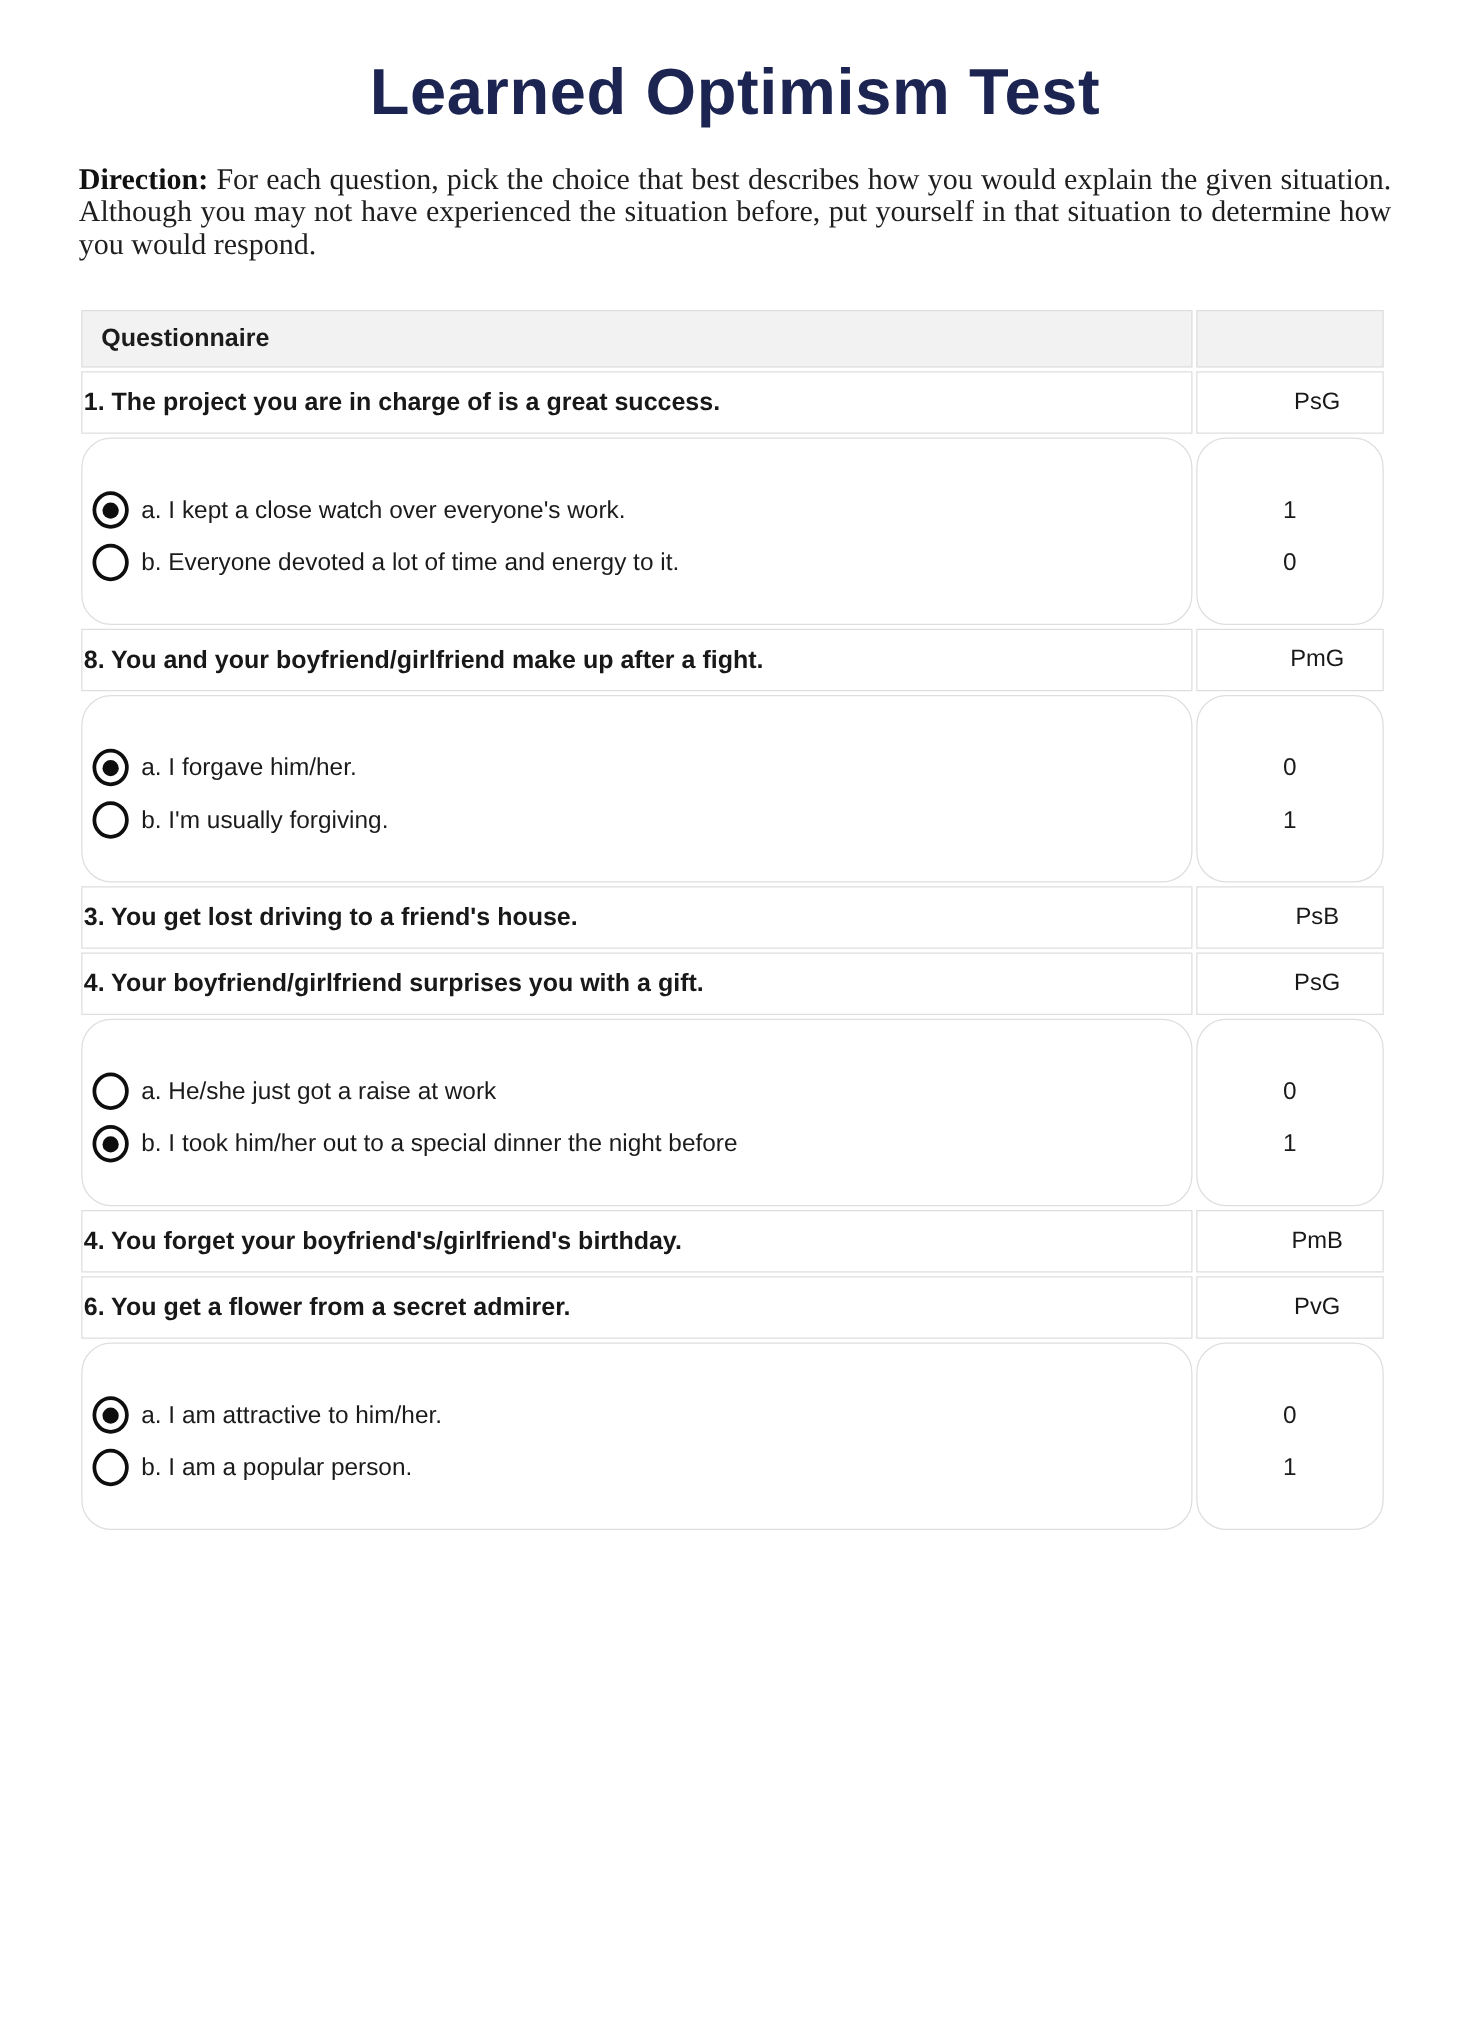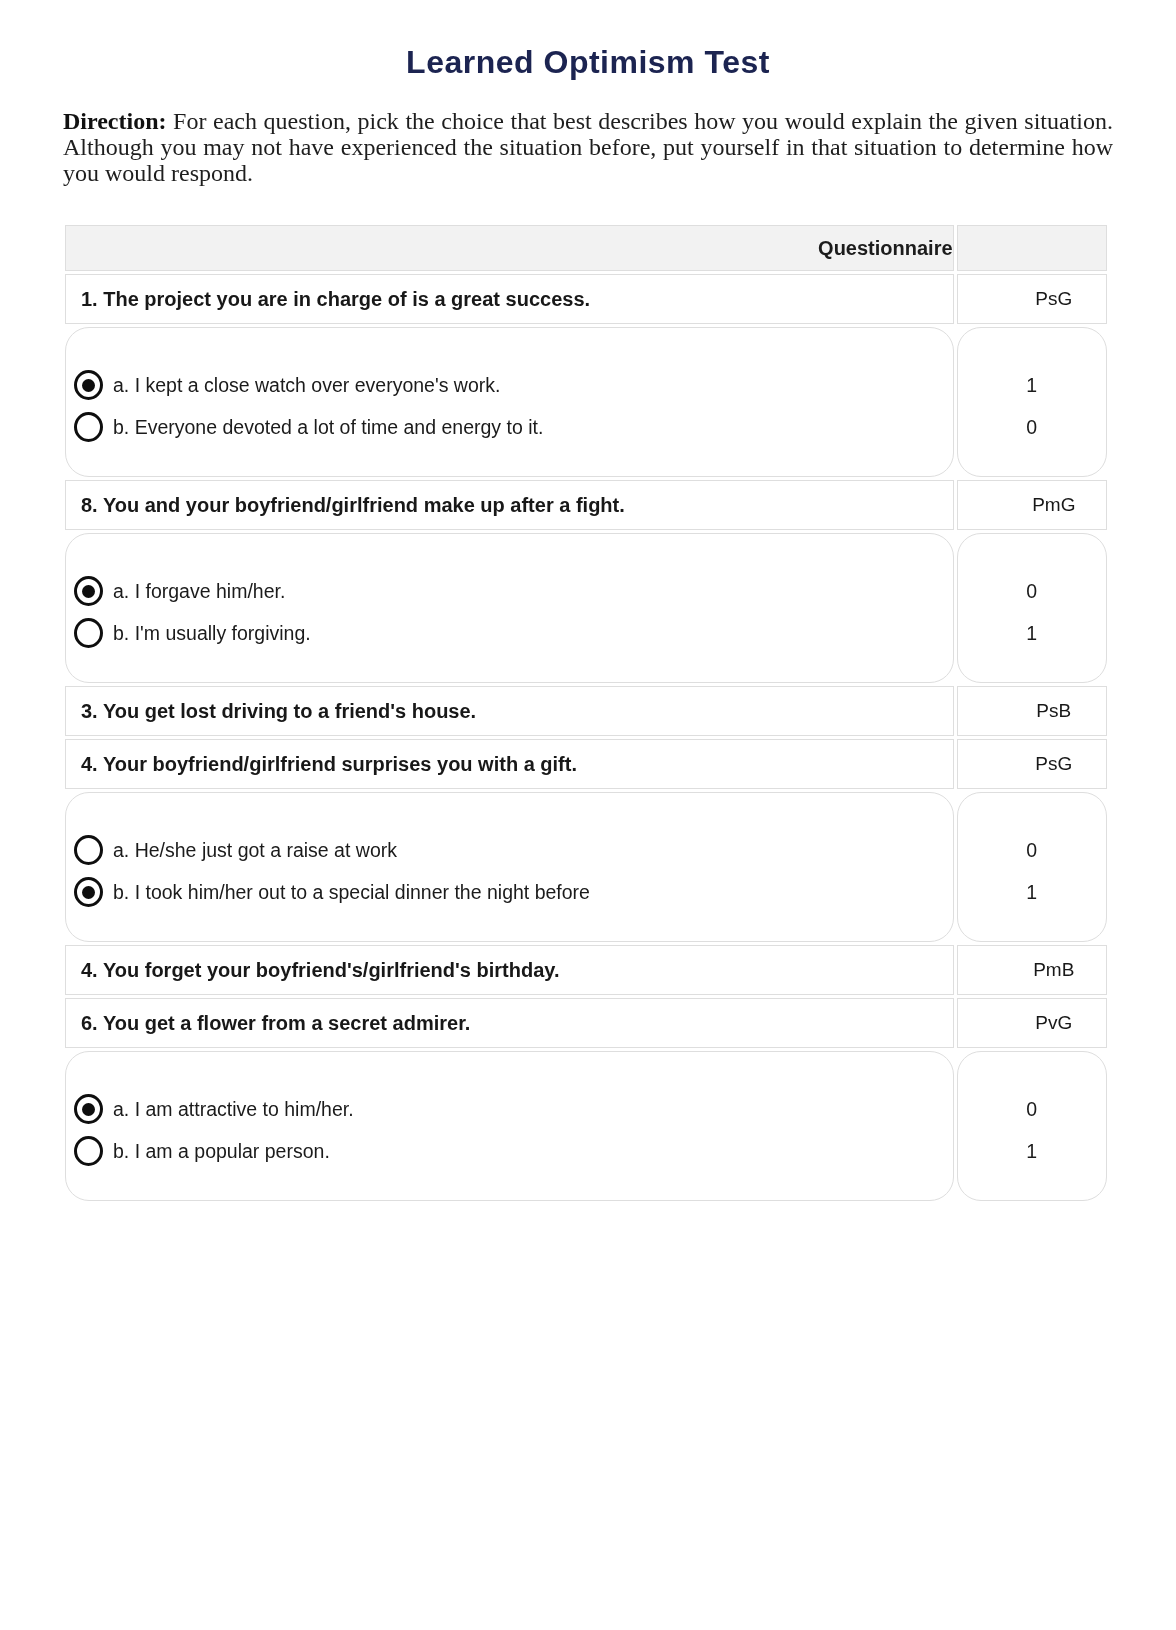--- a/index.html
+++ b/index.html
@@ -7,21 +7,21 @@
   body {
     width: 1176px; height: 1630px;
     font-family: "Liberation Sans", "DejaVu Sans", sans-serif;
     color: #1b1b1b;
     position: relative;
     overflow: hidden;
   }
   .page-title {
     padding-top: 44px;
     text-align: center;
-    font-size: 32px;
+    font-size: 52px;
     font-weight: bold;
     color: #1c2451;
     letter-spacing: 0.5px;
   }
   .direction {
     margin: 27px 63px 0 63px;
     font-size: 24px;
     line-height: 26px;
     text-align: justify;
     color: #1e1e1e;
@@ -34,32 +34,32 @@
     border-collapse: separate;
     border-spacing: 3px;
     table-layout: fixed;
   }
   col.c-main { width: 886px; }
   col.c-side { width: 150px; }
   th, td { border: 1px solid #dedede; }
   th.hdr-main {
     background: #f2f2f2;
     height: 46px;
-    text-align: right;
-    padding-left: 26px;
+    text-align: left;
+    padding-left: 15px;
     font-size: 20px;
     font-weight: bold;
     color: #1c1c1c;
   }
   th.hdr-side { background: #f2f2f2; height: 46px; }
   tr.title-row td { height: 50px; vertical-align: middle; }
   td.q-title {
     font-weight: bold;
     font-size: 20px;
-    padding-left: 15px;
+    padding-left: 1px;
     color: #181818;
   }
   td.q-code {
     font-weight: normal;
     font-size: 19px;
     text-align: center;
     color: #181818;
     padding-left: 44px;
   }
   tr.opts-row td { height: 150px; vertical-align: top; border-radius: 24px; }

